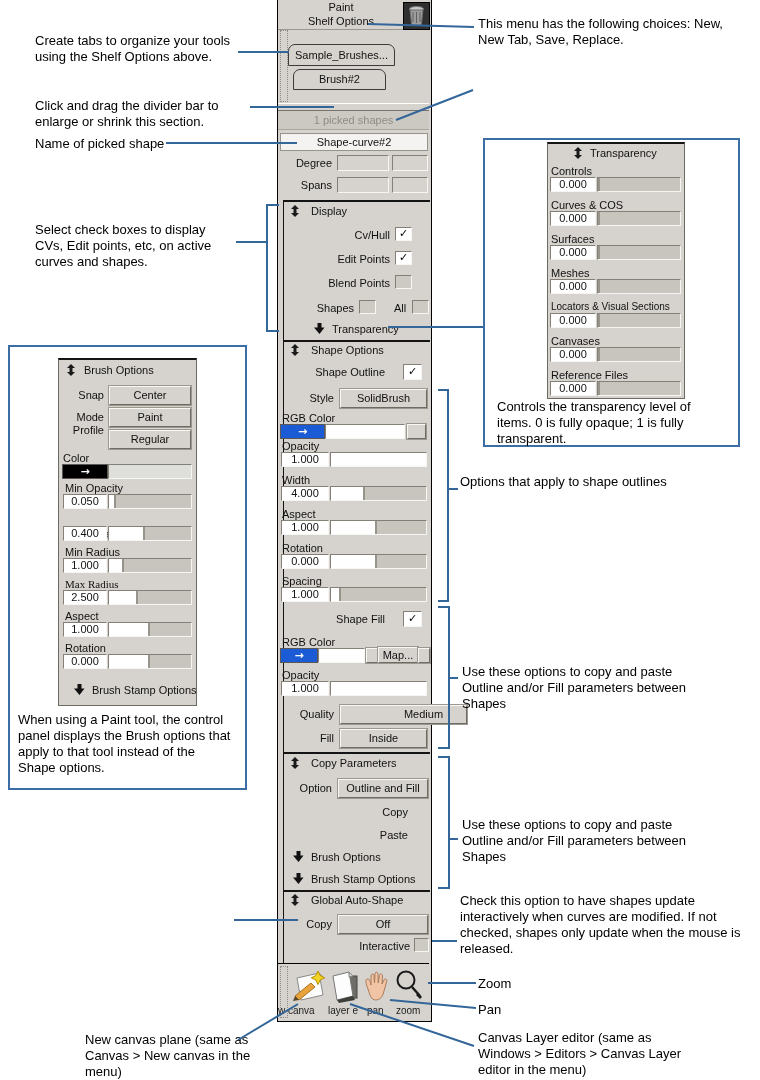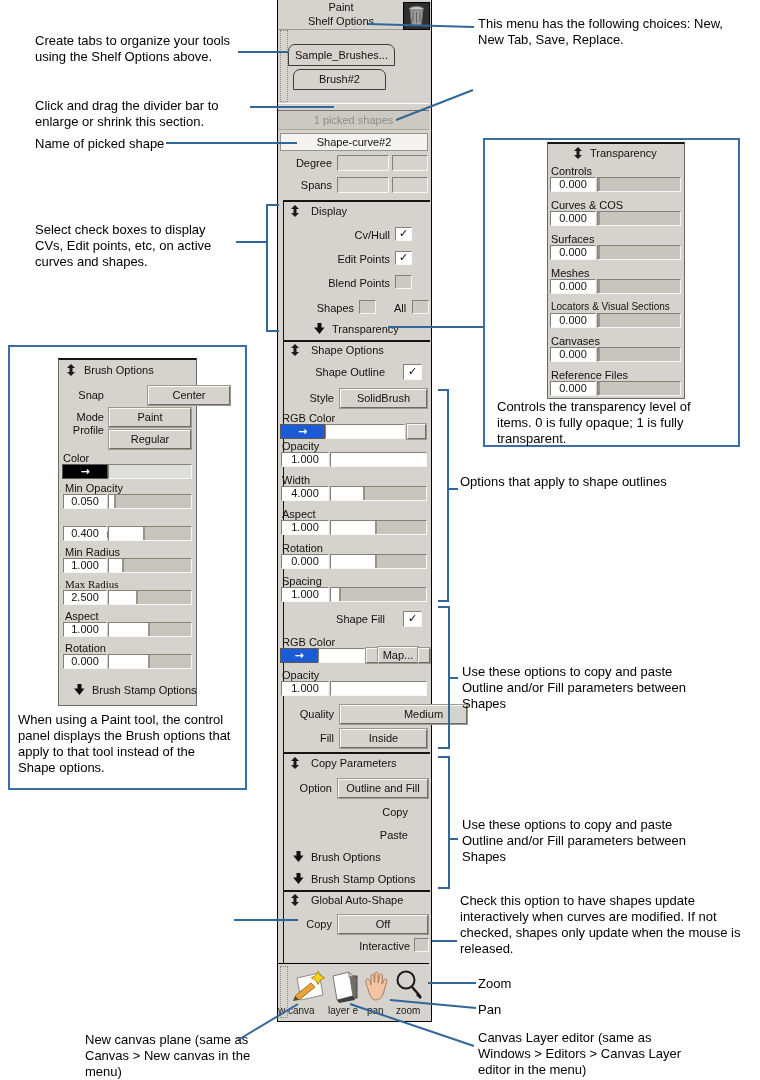--- a/index.html
+++ b/index.html
@@ -261,21 +261,21 @@
   <div class="callout-box" style="left:8px;top:345px;width:235px;height:441px;"></div>
   <div class="subpanel" style="left:58px;top:358px;width:137px;height:345px;"></div>
   <span class="icon" style="left:66px;top:364px;">
     <svg width="10" height="12" viewBox="0 0 10 12">
         <path d="M5 0 L9 4 H6.5 V8 H9 L5 12 L1 8 H3.5 V4 H1 Z" fill="#1a1a1a"></path>
       </svg>
   </span>
   <div class="lbl" style="left:84px;top:364px;">Brush Options</div>
 
   <div class="lbl right" style="left:60px;top:389px;width:44px;">Snap</div>
-  <div class="btn" style="left:109px;top:386px;width:80px;height:17px;line-height:17px;margin-left:39px;">Center</div>
+  <div class="btn" style="left:109px;top:386px;width:80px;height:17px;line-height:17px;">Center</div>
 
   <div class="lbl right" style="left:60px;top:411px;width:44px;">Mode</div>
   <div class="btn" style="left:109px;top:408px;width:80px;height:17px;line-height:17px;">Paint</div>
 
   <div class="lbl right" style="left:60px;top:424px;width:44px;text-align:right;">Profile</div>
   <div class="btn" style="left:109px;top:430px;width:80px;height:17px;line-height:17px;">Regular</div>
 
   <div class="lbl" style="left:63px;top:452px;">Color</div>
   <div class="swatch" style="left:62px;top:464px;width:44px;height:13px;background:#000;">→</div>
   <div class="field softgray" style="left:108px;top:464px;width:82px;height:13px;"></div>

